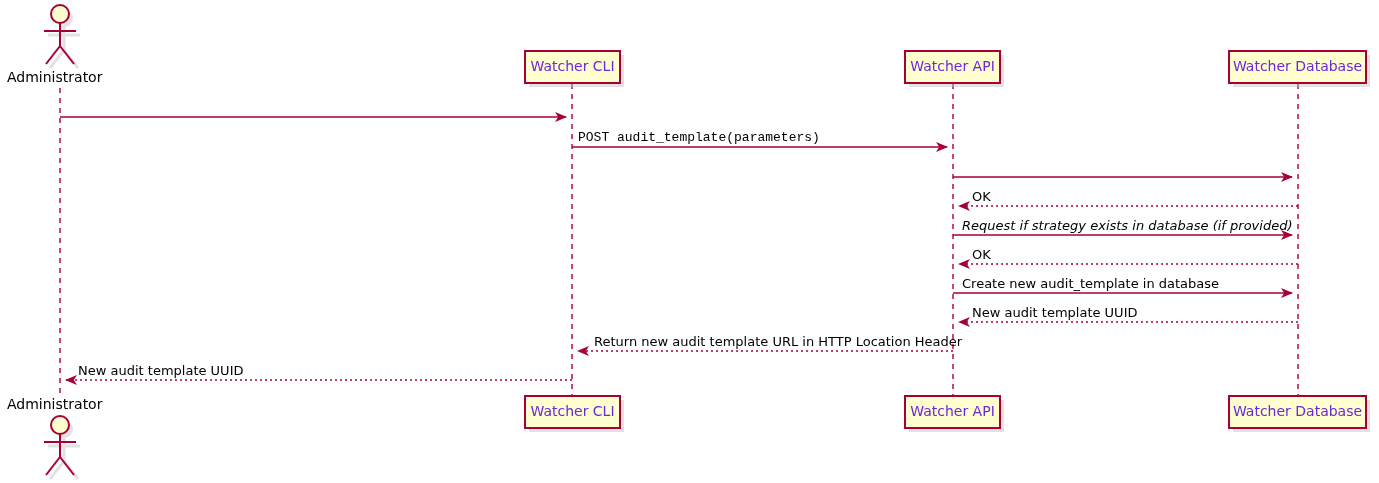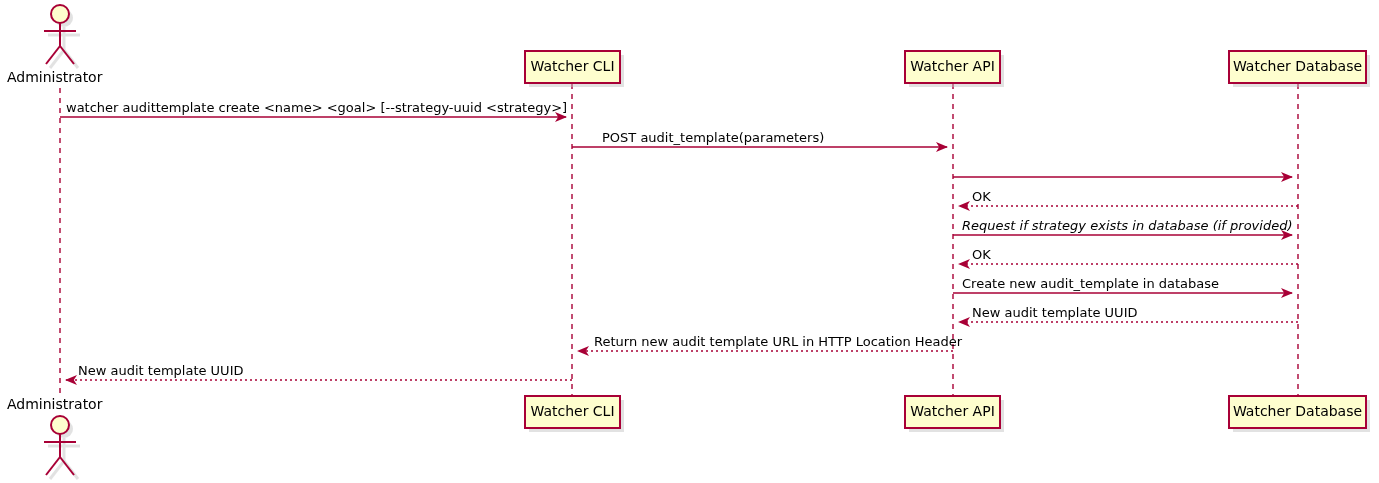--- a/index.html
+++ b/index.html
@@ -27,21 +27,21 @@
     font-family: "DejaVu Sans", sans-serif;
     font-size: 13px;
     color: #000000;
     white-space: nowrap;
     line-height: 14px;
   }
   .participant-label {
     position: absolute;
     font-family: "DejaVu Sans", sans-serif;
     font-size: 14px;
-    color: #000000;
+    color: #6d28d9;
     white-space: nowrap;
     text-align: center;
     line-height: 17px;
   }
   .actor-label {
     position: absolute;
     font-family: "DejaVu Sans", sans-serif;
     font-size: 14px;
     color: #000000;
     white-space: nowrap;
@@ -167,23 +167,22 @@
   <div class="participant-label" style="left:905px; top:58px; width:95px;">Watcher API</div>
 
   <div class="participant-label" style="left:1229px; top:58px; width:137px;">Watcher Database</div>
 
   <div class="participant-label" style="left:525px; top:403px; width:95px;">Watcher CLI</div>
 
   <div class="participant-label" style="left:905px; top:403px; width:95px;">Watcher API</div>
 
   <div class="participant-label" style="left:1229px; top:403px; width:137px;">Watcher Database</div>
 
-  <div class="msg-label" style="left:66px; top:101px;">watcher audittemplate create &lt;name&gt; &lt;goal&gt; [--strategy-uuid &lt;strategy&gt;]</div>
 
-  <div class="msg-label" style="left:602px; top:131px;">POST audit_template(parameters)</div>
+  <div class="msg-label" style="left:578px; top:131px;font-family:Liberation Mono, monospace;">POST audit_template(parameters)</div>
 
 
   <div class="msg-label" style="left:972px; top:190px;">OK</div>
 
   <div class="msg-label" style="left:962px; top:219px;font-style:italic;">Request if strategy exists in database (if provided)</div>
 
   <div class="msg-label" style="left:972px; top:248px;">OK</div>
 
   <div class="msg-label" style="left:962px; top:277px;">Create new audit_template in database</div>
 

